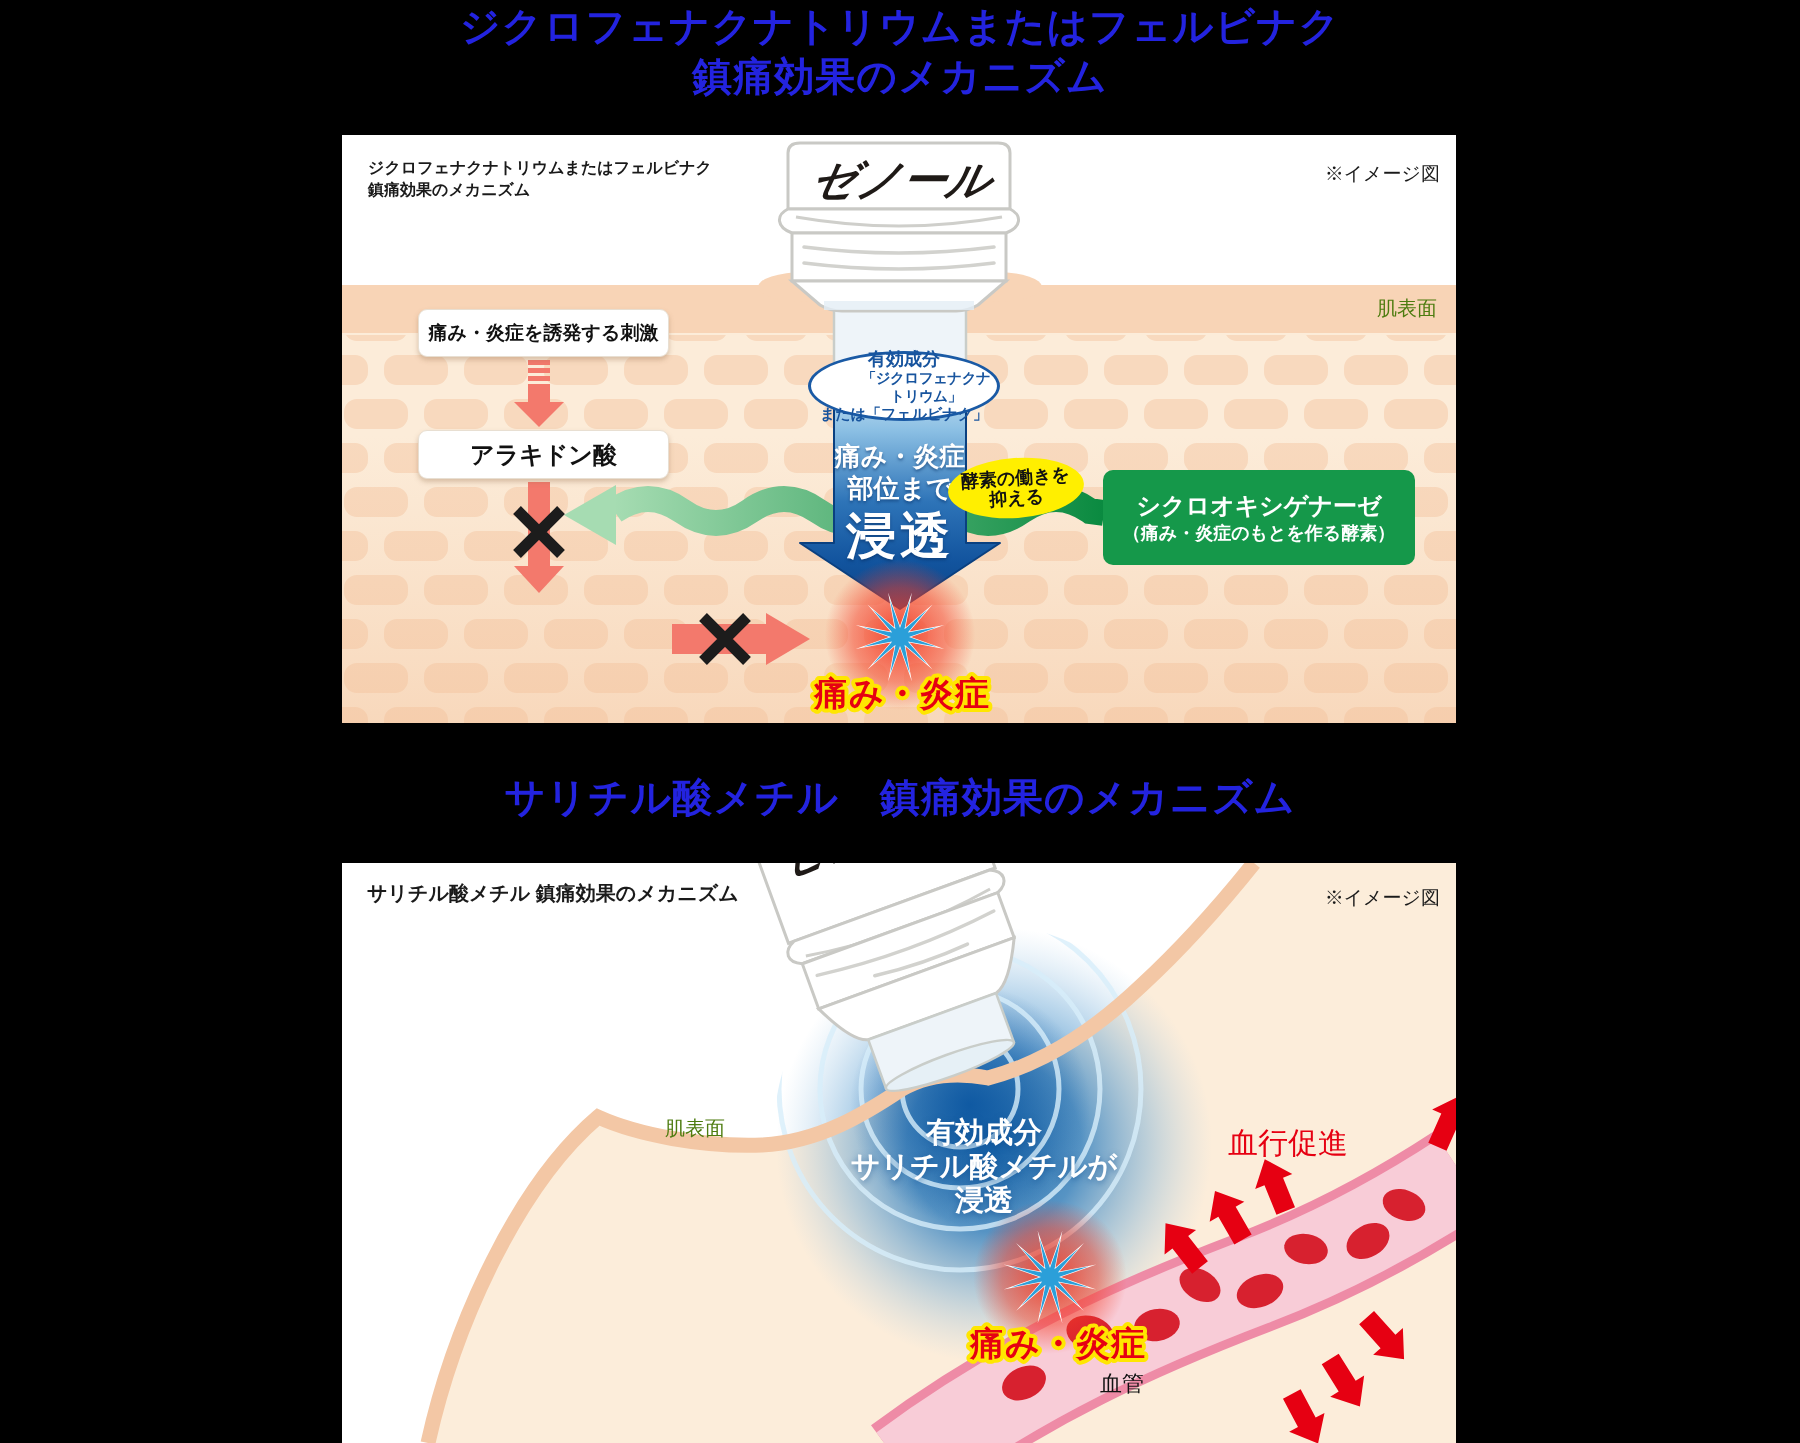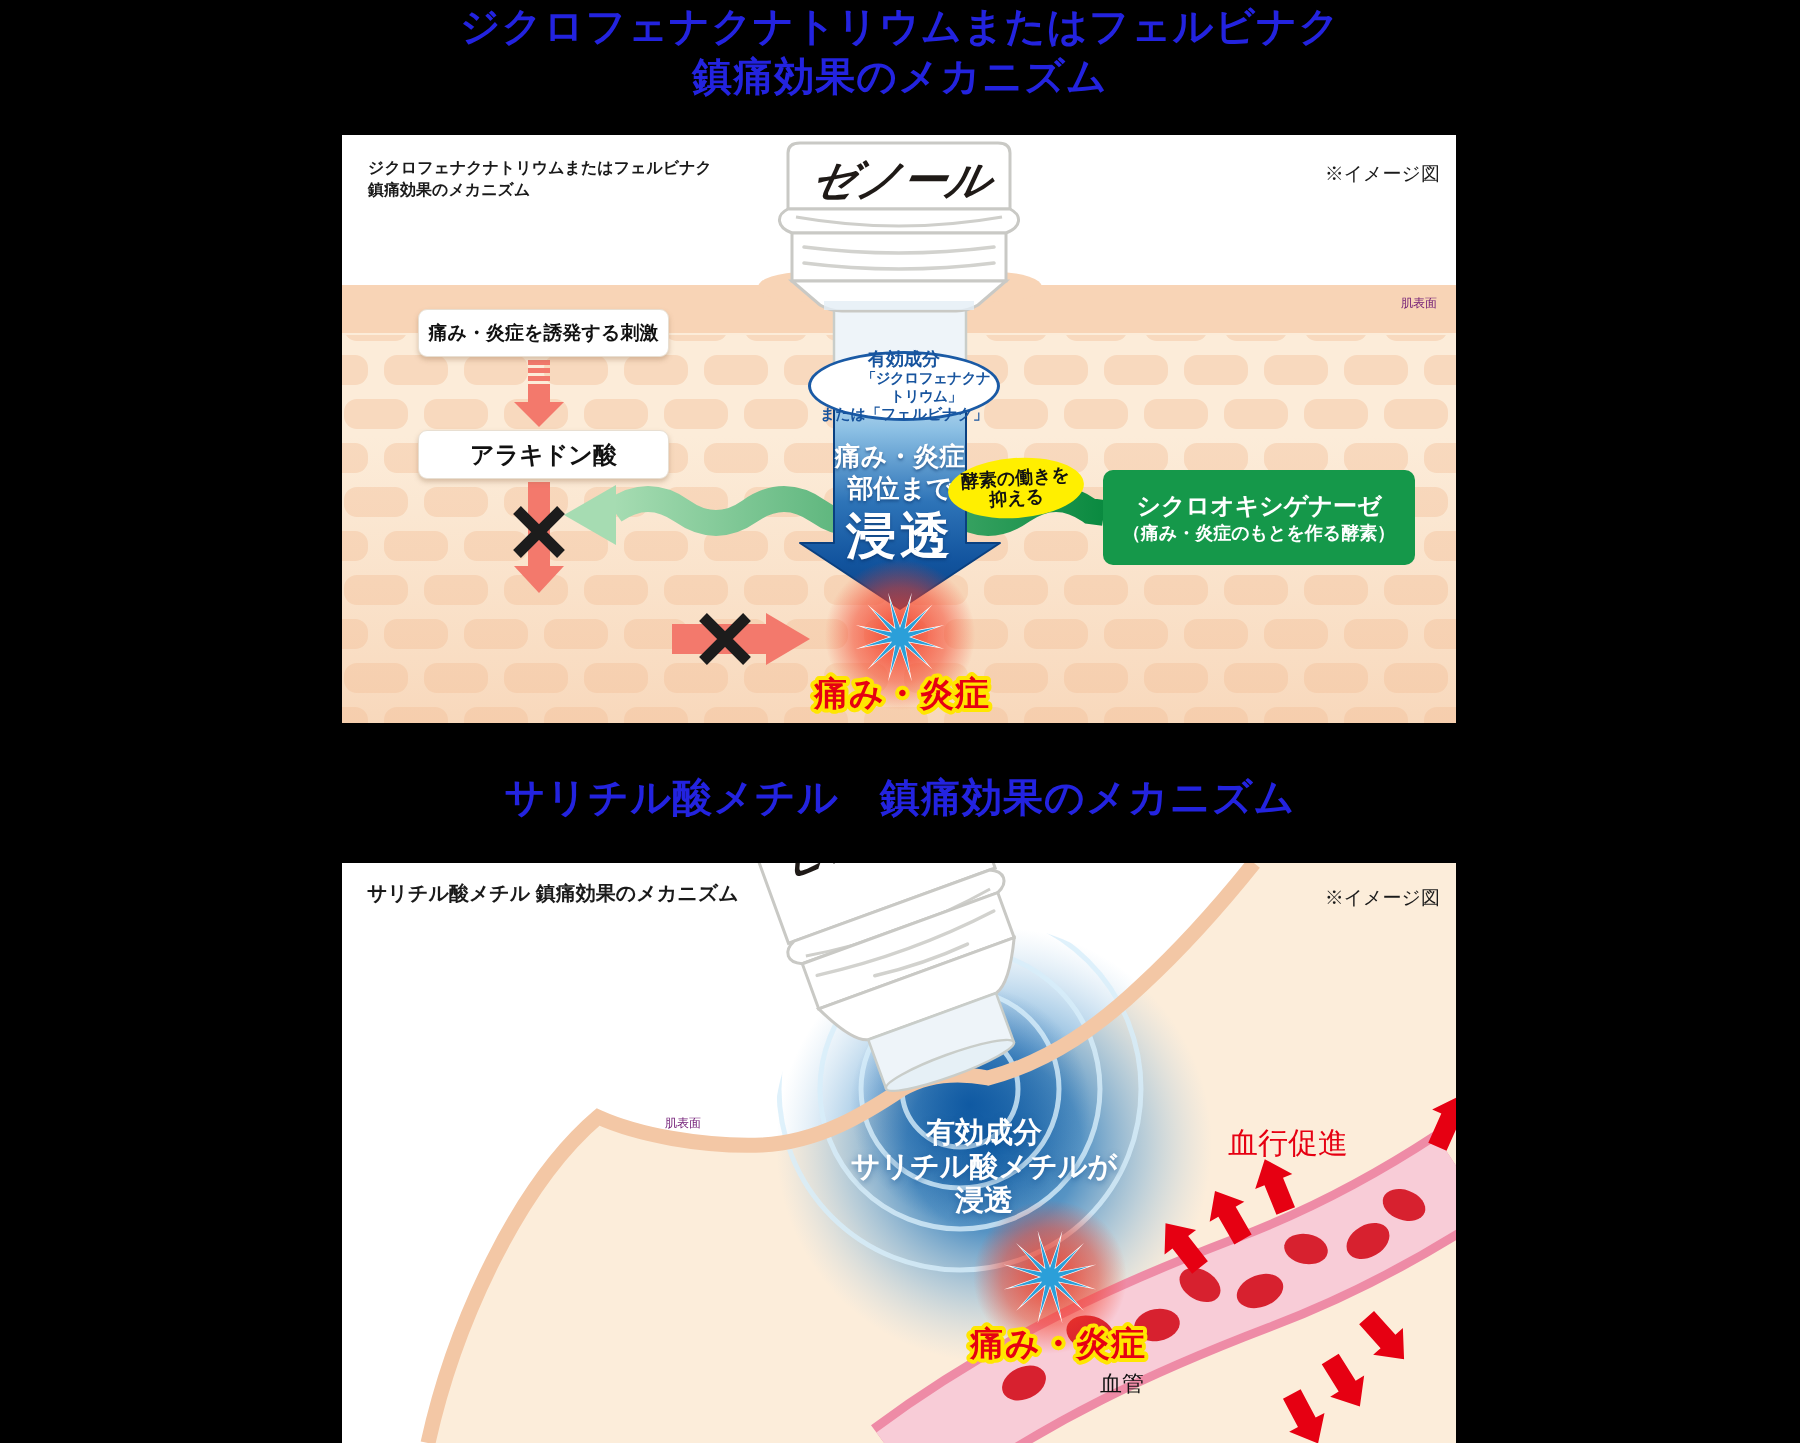--- a/index.html
+++ b/index.html
@@ -8,21 +8,21 @@
   .main-title{position:absolute;left:0;width:1800px;text-align:center;color:#2323df;
     font-weight:800;font-size:40px;line-height:48px;letter-spacing:1px;}
   .t1{top:2px;} .t2{top:52px;} .t3{top:773px;}
   .panel{position:absolute;left:342px;width:1114px;background:#fff;overflow:hidden;}
   .panel1{top:135px;height:588px;}
   .panel2{top:863px;height:580px;}
   .panel svg.bg{position:absolute;left:0;top:0;}
   .ov{position:absolute;}
   .caption{left:26px;top:22px;font-size:16px;line-height:22px;font-weight:700;color:#1a1a1a;}
   .note{right:16px;top:26px;font-size:19px;color:#1a1a1a;}
-  .skinlabel{font-size:12px;color:#701a75;}
+  .skinlabel{font-size:20px;color:#4d7c0f;}
   .skinlabel.p1{right:19px;top:160px;}
   .skinlabel.p2{left:323px;top:252px;}
   .wbox{background:#fff;border:1px solid #e8dfd2;border-radius:9px;
     box-shadow:0 3px 5px rgba(150,110,75,.35);display:flex;align-items:center;justify-content:center;
     color:#111;font-weight:700;text-align:center;}
   .box-stim{left:76px;top:174px;width:249px;height:46px;font-size:19px;}
   .box-arach{left:76px;top:295px;width:249px;height:47px;font-size:24px;}
   .box-prost{left:76px;top:462px;width:249px;height:70px;background:#e83828;border-radius:11px;
     color:#fff;font-weight:700;text-align:center;display:flex;flex-direction:column;justify-content:center;}
   .box-prost .l1{font-size:22px;line-height:27px;}

